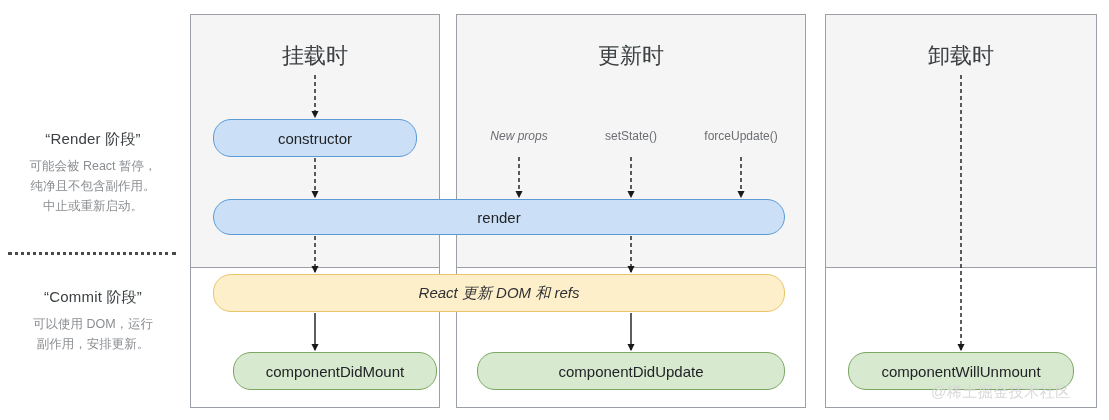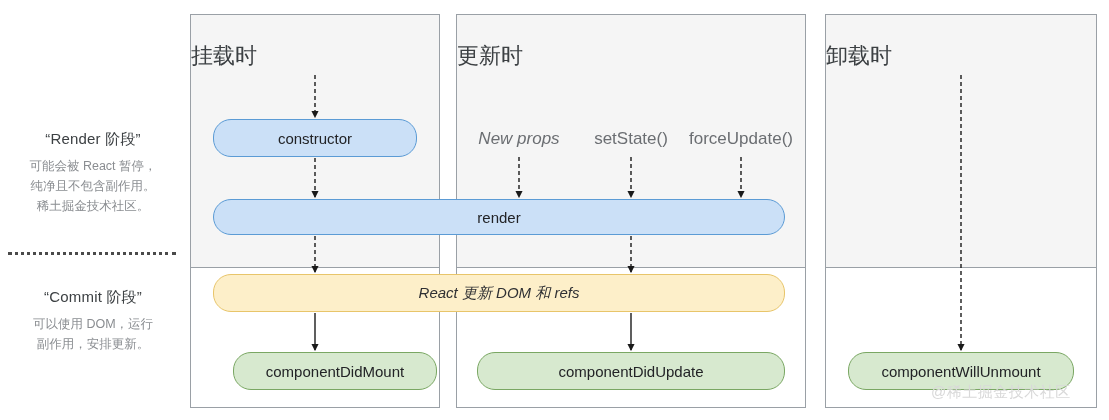--- a/index.html
+++ b/index.html
@@ -37,21 +37,21 @@
   .panel-render-bg{
     position:absolute;left:0;top:0;right:0;height:252px;
     background:#f5f5f5;
   }
   .panel-split{
     position:absolute;left:0;right:0;top:252px;height:0;
     border-top:1px solid #9aa0a6;
   }
   .panel-head{
     position:absolute;left:0;right:0;top:26px;
-    font-size:22px;color:#3c4043;
+    text-align:center;font-size:22px;color:#3c4043;
   }
 
   #panel-mount{left:190px;top:14px;width:250px;height:394px;}
   #panel-update{left:456px;top:14px;width:350px;height:394px;}
   #panel-unmount{left:825px;top:14px;width:272px;height:394px;}
 
   
   .box{
     position:absolute;box-sizing:border-box;
     border-radius:18px;
@@ -66,21 +66,21 @@
   #box-constructor{left:213px;top:119px;width:204px;height:38px;}
   #box-render{left:213px;top:199px;width:572px;height:36px;}
   #box-update-dom{left:213px;top:274px;width:572px;height:38px;}
   #box-did-mount{left:213px;top:352px;width:204px;height:38px;margin-left:20px;}
   #box-did-update{left:477px;top:352px;width:308px;height:38px;}
   #box-will-unmount{left:848px;top:352px;width:226px;height:38px;}
 
   
   .trigger{
     position:absolute;top:129px;
-    font-size:17px;color:#6b6e72;
+    font-size:12px;color:#6b6e72;
     text-align:center;white-space:nowrap;
     transform:translateX(-50%);
   }
   .trigger.italic{font-style:italic;}
   #trigger-new-props{left:519px;}
   #trigger-set-state{left:631px;}
   #trigger-force-update{left:741px;}
 
   
   .conn{position:absolute;}
@@ -98,21 +98,21 @@
 
 <div id="root">
 
   <div class="legend">
 
     <div class="legend-block" style="top:130px;">
       <div class="legend-title">“Render 阶段”</div>
       <div class="legend-desc">
         <div>可能会被 React 暂停，</div>
         <div>纯净且不包含副作用。</div>
-        <div>稀土掘金技术社区。</div>
+        <div>中止或重新启动。</div>
       </div>
     </div>
 
     <div class="legend-divider"></div>
 
     <div class="legend-block" style="top:288px;">
       <div class="legend-title">“Commit 阶段”</div>
       <div class="legend-desc">
         <div>可以使用 DOM，运行</div>
         <div>副作用，安排更新。</div>

